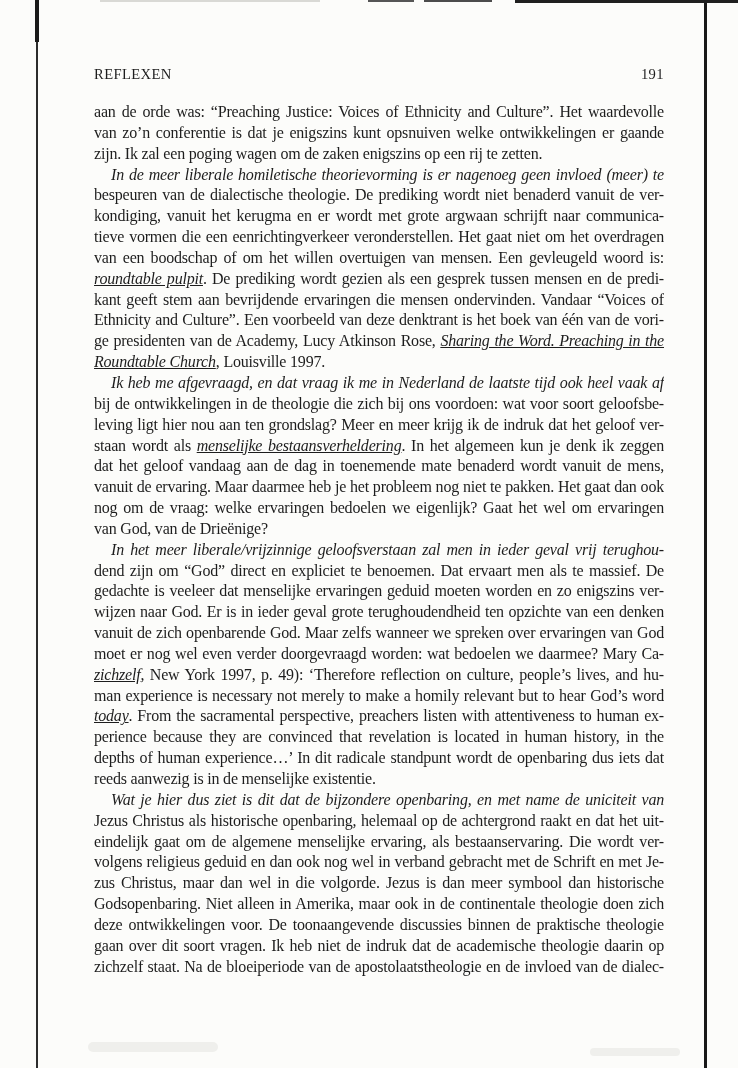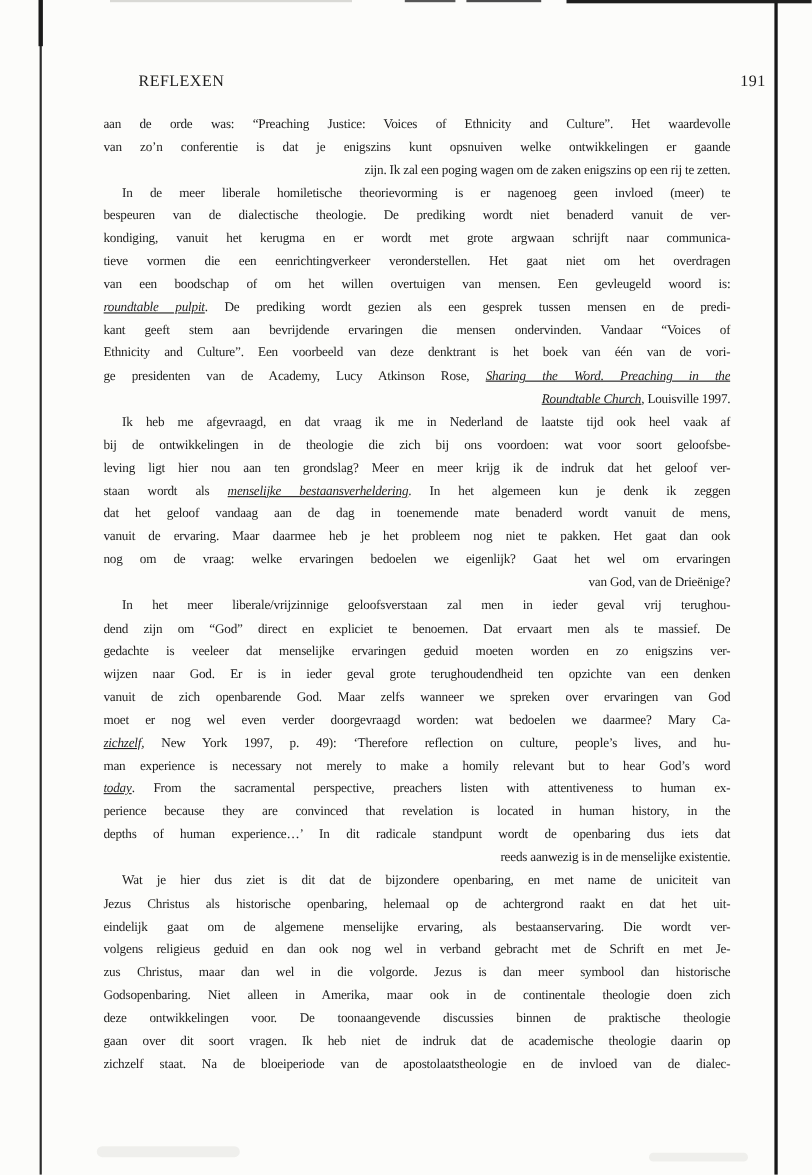--- a/index.html
+++ b/index.html
@@ -23,42 +23,42 @@
   .dash-4 { left: 515px; width: 223px; height: 3px; background: #1f1f1f; }
   .smudge { position: absolute; background: #efefec; }
   .smudge-1 { left: 88px; top: 1042px; width: 130px; height: 10px; border-radius: 5px; }
   .smudge-2 { left: 590px; top: 1048px; width: 90px; height: 8px; border-radius: 4px; }
 
   
   .running-head {
     position: absolute;
     left: 94px; top: 66px; width: 570px;
     display: flex; justify-content: space-between; align-items: baseline;
-    font-size: 14.6px; letter-spacing: 0.4px; margin-left: 32px;
+    font-size: 14.6px; letter-spacing: 0.4px;
   }
 
   
   .page-body {
     position: absolute;
     left: 94px; top: 102px; width: 570px;
-    font-size: 12px;
+    font-size: 16px;
     letter-spacing: -0.2px;
     text-rendering: optimizeLegibility;
   }
   .line {
     line-height: 20.85px;
     height: 20.85px;
     overflow: hidden;
-    text-align: right;
+    text-align: left;
   }
   .line.fill {
     text-align: justify;
     text-align-last: justify;
   }
-  .line.indent { text-indent: 17px; }
+  .line.indent { text-indent: 17px; font-style: italic; }
   .it { font-style: italic; text-decoration: underline; }
 </style>
 </head>
 <body>
 
 <div class="scan-edge edge-left"></div>
 <div class="scan-edge edge-left-cap"></div>
 <div class="scan-edge edge-right"></div>
 <div class="dash dash-1"></div>
 <div class="dash dash-2"></div>

